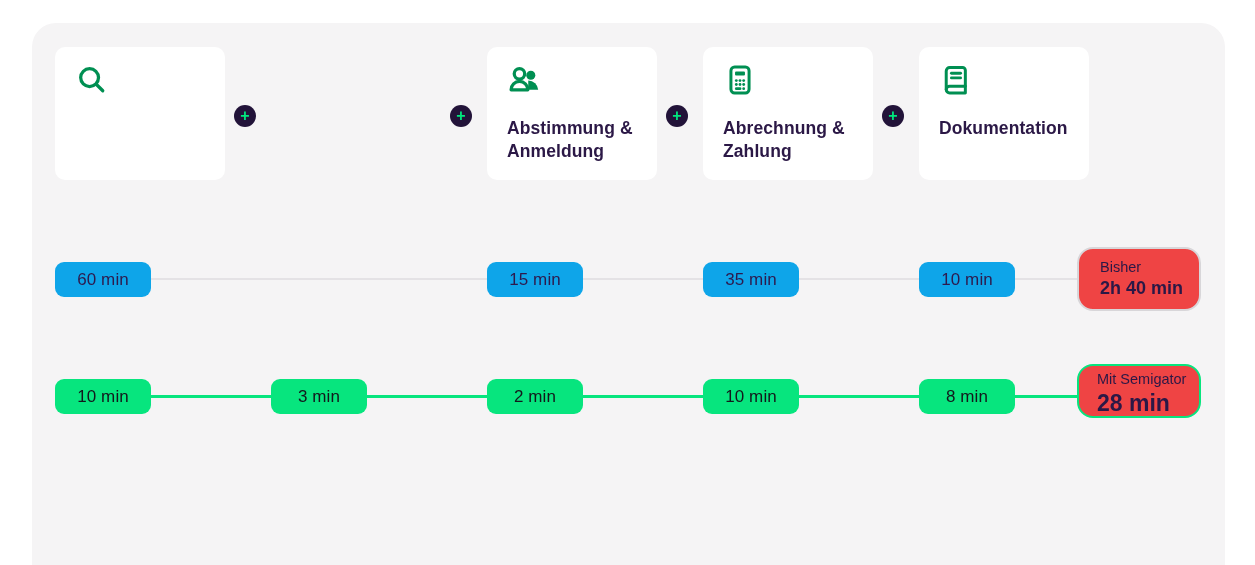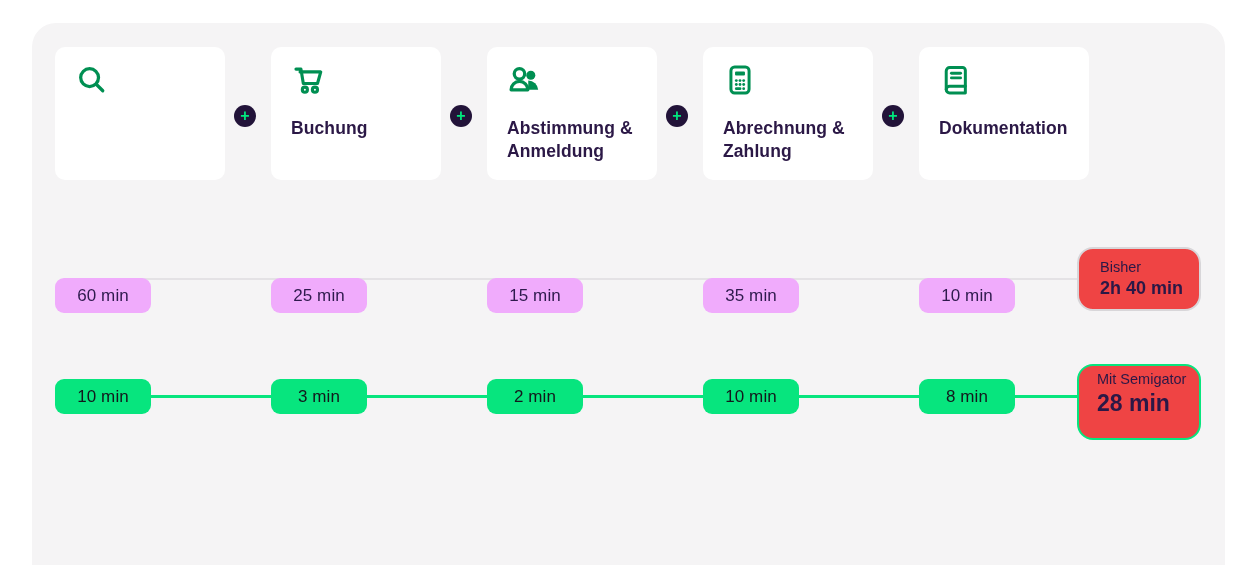--- a/index.html
+++ b/index.html
@@ -34,59 +34,49 @@
   }
   .p0{left:202px}.p1{left:418px}.p2{left:634px}.p3{left:850px}
   
   .line-old{position:absolute;left:60px;top:255px;width:985px;height:2px;background:#e4e2e5;}
   .line-new{position:absolute;left:60px;top:372px;width:985px;height:3px;background:#07e57e;}
   .pill{
     position:absolute;width:96px;height:35px;border-radius:9px;
     display:flex;align-items:center;justify-content:center;
     font-size:17px;letter-spacing:.1px;
   }
-  .pill.old{top:239px;background:#f0abfc;color:#2e1a4d;margin-top:16px;}
+  .pill.old{top:239px;background:#0ea5e9;color:#2e1a4d;}
   .pill.new{top:356px;background:#07e57e;color:#13181c;}
   
   .total{
     position:absolute;left:1045px;width:124px;box-sizing:border-box;
     background:#ef4444;border-radius:16px;color:#2b1846;
   }
   .total.old{top:224px;height:64px;border:2px solid #d8d6d9;padding:10px 8px 8px 21px;}
-  .total.new{top:341px;height:76px;border:2px solid #07e57e;padding:5px 6px 5px 18px;}
+  .total.new{top:341px;height:54px;border:2px solid #07e57e;padding:5px 6px 5px 18px;}
   .total .t1{font-size:14.5px;line-height:1.16;}
   .total .t2{font-weight:700;margin-top:2px;}
   .total.old .t2{font-size:18px;}
   .total.new .t2{font-size:23px;line-height:1.15;}
   svg{overflow:visible;}
 </style>
 </head>
 <body>
 
 <div class="panel">
 
   <div class="card c0">
     <span class="icon">
       <svg viewBox="0 0 24 24" fill="none" stroke="currentColor" stroke-width="2.3" stroke-linecap="round">
         <circle cx="10.3" cy="10.3" r="6.3"></circle>
           <line x1="15" y1="15" x2="19.6" y2="19.6"></line>
       </svg>
     </span>
   </div>
 
-  <div class="card c1">
-    <span class="icon">
-      <svg viewBox="0 0 24 24" fill="none" stroke="currentColor" stroke-width="2.2" stroke-linecap="round" stroke-linejoin="round">
-        <path d="M3.5 4.3 H7 l1.7 10.2 h10 l2.3-8.2 H6.4"></path>
-        <circle cx="9.8" cy="18.8" r="1.8"></circle>
-          <circle cx="16.9" cy="18.8" r="1.8"></circle>
-      </svg>
-    </span>
-    <div class="label">Buchung</div>
-  </div>
 
   <div class="card c3">
     <span class="icon">
       <svg viewBox="0 0 24 24">
         <rect x="5.6" y="2.8" width="12.8" height="18.4" rx="2.6" fill="none" stroke="currentColor" stroke-width="2.1"></rect>
         <rect x="8.5" y="6" width="7" height="2.9" rx="0.7" fill="currentColor"></rect>
         <circle cx="9.4" cy="12.4" r="1" fill="currentColor"></circle>
           <circle cx="12" cy="12.4" r="1" fill="currentColor"></circle>
           <circle cx="14.6" cy="12.4" r="1" fill="currentColor"></circle>
         <circle cx="9.4" cy="15.2" r="1" fill="currentColor"></circle>
@@ -123,21 +113,20 @@
     <div class="label">Dokumentation</div>
   </div>
 
   <div class="plus p0">+</div>
   <div class="plus p1">+</div>
   <div class="plus p2">+</div>
   <div class="plus p3">+</div>
 
   <div class="line-old"></div>
   <div class="pill old c0">60 min</div>
-  <div class="pill old c1">25 min</div>
   <div class="pill old c2">15 min</div>
   <div class="pill old c3">35 min</div>
   <div class="pill old c4">10 min</div>
   <div class="total old">
     <div class="t1">Bisher</div>
     <div class="t2">2h 40 min</div>
   </div>
 
   <div class="line-new"></div>
   <div class="pill new c0">10 min</div>

